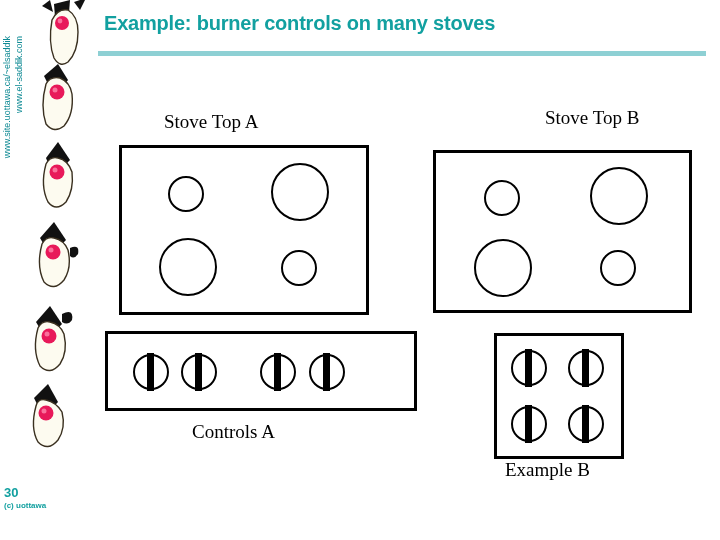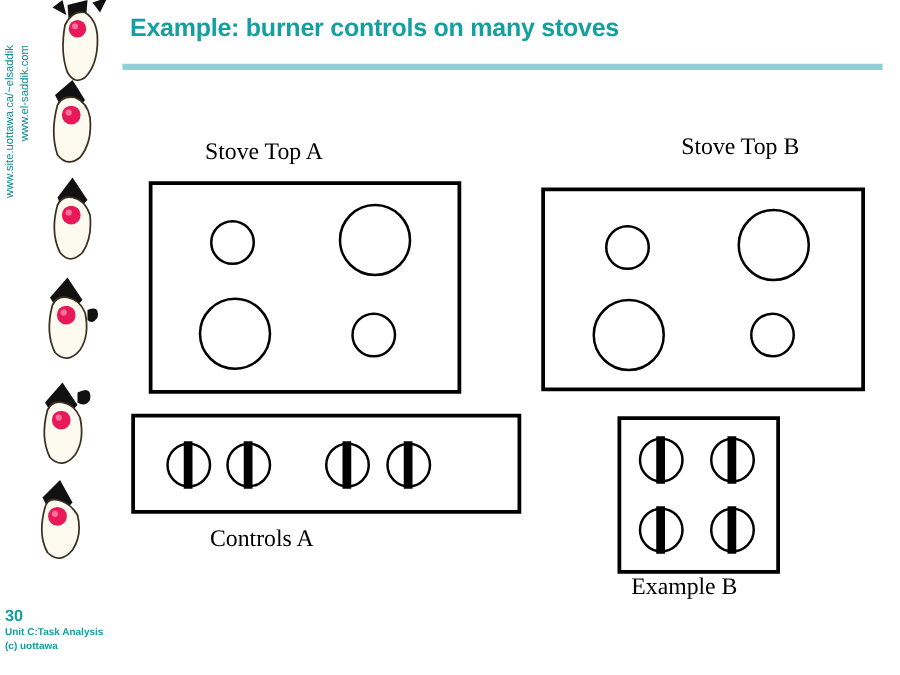--- a/index.html
+++ b/index.html
@@ -74,21 +74,21 @@
   
   .caption {
     position: absolute;
     font-family: "Liberation Serif", serif;
     font-size: 19px;
     color: #000000;
     white-space: nowrap;
   }
   #cap-stove-a { left: 164px; top: 111px; }
   #cap-stove-b { left: 526px; top: 107px; margin-left: 19px; }
-  #cap-controls-a { left: 168px; top: 421px; text-align: right; }
+  #cap-controls-a { left: 192px; top: 421px; text-align: right; }
   #cap-controls-b { left: 505px; top: 459px; }
 
   .frame {
     position: absolute;
     border: 3px solid #000000;
     box-sizing: border-box;
     background: #ffffff;
   }
   #stove-a { left: 119px; top: 145px; width: 250px; height: 170px; }
   #stove-b { left: 433px; top: 150px; width: 259px; height: 163px; }
@@ -283,15 +283,14 @@
   </div>
   <div class="knob" id="knob-b4">
     <div class="pointer"></div>
   </div>
 </div>
 
 <div class="caption" id="cap-controls-b">Example B</div>
 
 <div id="footer">
   <div id="slide-number">30</div>
-  <div class="footer-line">Unit C:Task Analysis</div>
   <div class="footer-line">(c) uottawa</div>
 </div>
 
 </body></html>

